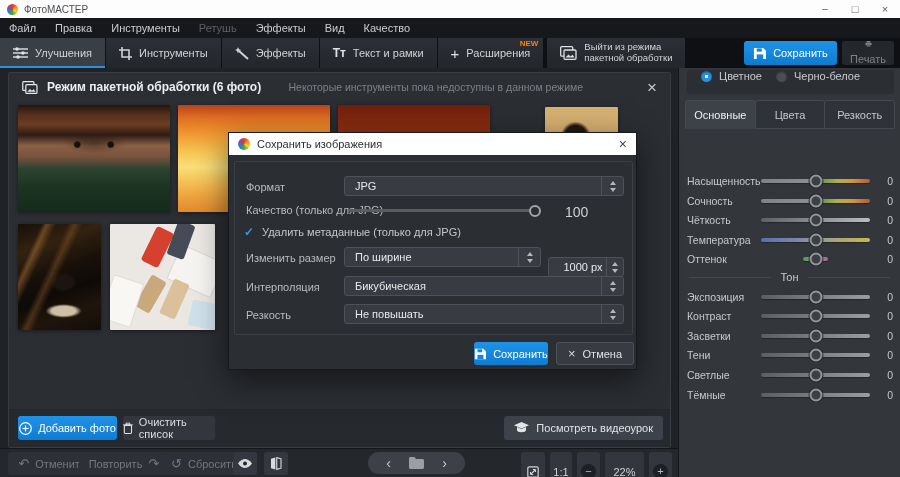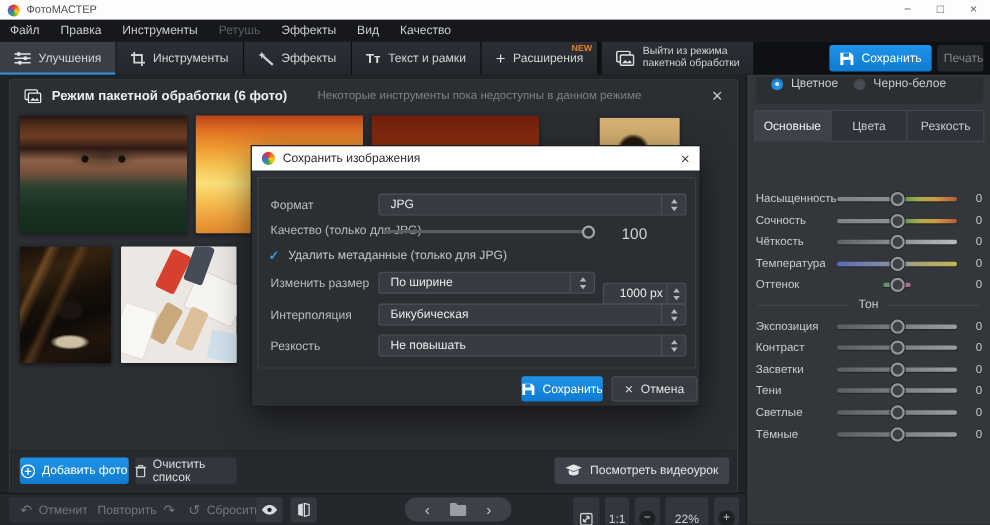--- a/index.html
+++ b/index.html
@@ -22,22 +22,22 @@
   .tabbar{position:absolute;left:0;top:38px;right:0;height:30px;background:#0e1013;display:flex;align-items:stretch;}
   .tab{display:flex;align-items:center;gap:7px;padding:0 13px;
        background:linear-gradient(#2c2f35,#23262b);border-right:1px solid #0e1013;
        color:#d2d4d6;font-size:11px;position:relative;white-space:nowrap;}
   .tab.active{background:#3a3f46;box-shadow:inset 0 -2px 0 #2f8fe0;}
   .tab .badge{position:absolute;top:1px;right:5px;font-size:8px;font-weight:bold;color:#ef8018;}
   .tab.exit{margin-left:3px;font-size:9.5px;line-height:1.15;}
   .tbr-actions{margin-left:auto;display:flex;align-items:center;gap:5px;padding-right:6px;}
   .btn-save-top{width:93px;height:24px;border-radius:3px;display:flex;align-items:center;justify-content:center;gap:7px;
                 background:linear-gradient(#1f93e8,#0d7bd0);color:#fff;font-size:11px;}
-  .btn-print{width:42px;height:24px;border-radius:3px;display:flex;align-items:center;justify-content:center;gap:6px;
-             background:#24272c;color:#7e8287;font-size:11px;}
+  .btn-print{width:52px;height:24px;border-radius:3px;display:flex;align-items:center;justify-content:center;gap:6px;
+             background:#24272c;color:#7e8287;font-size:11px;flex-direction:column;}
   svg{display:block;}
   
   .main-left{position:absolute;left:0;top:68px;width:678px;height:380px;background:#1f2226;}
   .batch-panel{position:absolute;left:8px;top:4px;width:661px;height:374px;background:#2b2e33;
                border:1px solid #383b40;border-radius:2px;}
   .batch-header{height:28px;display:flex;align-items:center;padding:0 13px;gap:9px;}
   .batch-title{font-size:12px;font-weight:bold;color:#eceeef;}
   .batch-notice{margin-left:auto;font-size:10.5px;color:#7d8186;padding-right:55px;}
   .batch-close{font-size:17px;color:#c6c9cb;line-height:1;}
   .thumb{position:absolute;border-radius:1px;box-shadow:0 1px 4px rgba(0,0,0,.45);overflow:hidden;}

